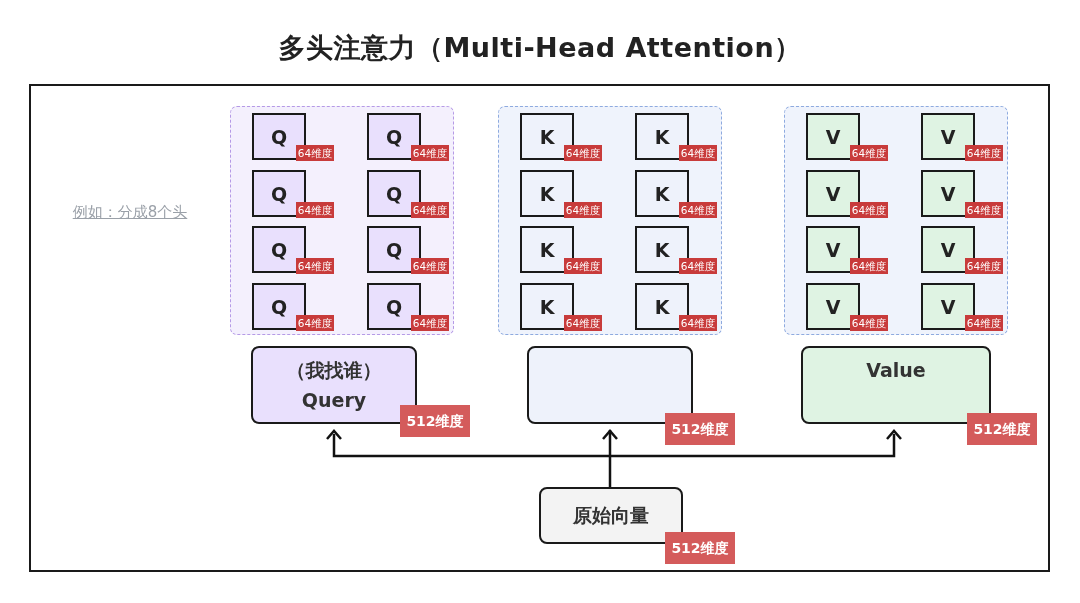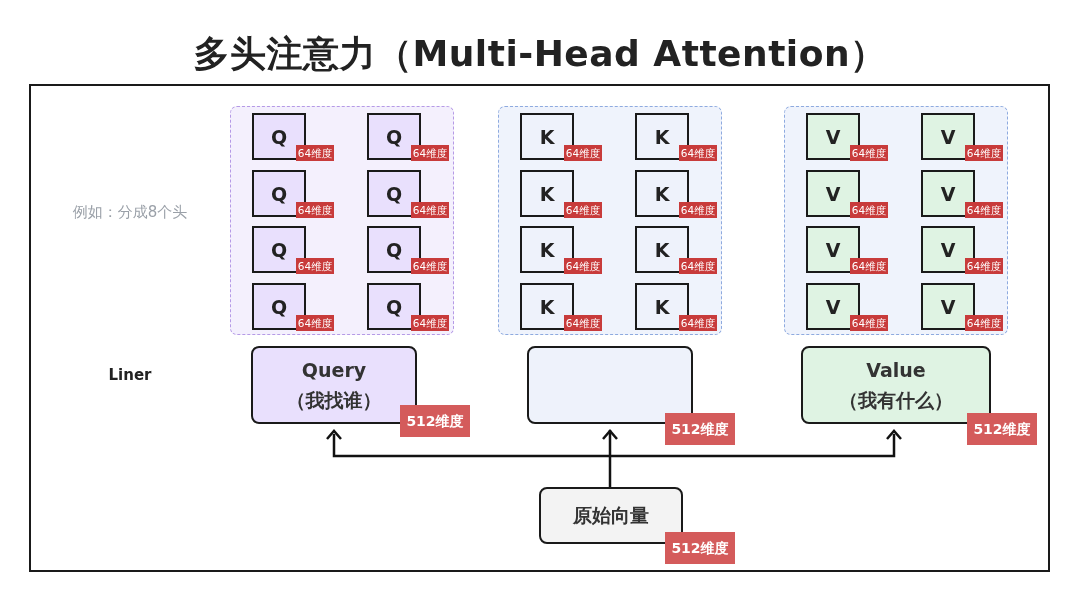--- a/index.html
+++ b/index.html
@@ -1,23 +1,23 @@
 <!DOCTYPE html>
 <html><head>
 <meta charset="utf-8">
 <style>
   html, body { margin:0; padding:0; background:#ffffff; }
   body { width:1080px; height:603px; position:relative; overflow:hidden;
          font-family:"DejaVu Sans","Liberation Sans",sans-serif; color:#222; }
   .title { position:absolute; left:0; width:1080px; top:30px; text-align:center;
-           font-size:36px; font-weight:bold; color:#222; letter-spacing:0.5px; }
+           font-size:27px; font-weight:bold; color:#222; letter-spacing:0.5px; }
   .frame { position:absolute; left:29px; top:84px; width:1017px; height:484px;
            border:2.5px solid #1a1a1a; box-sizing:content-box; }
   .side-label { position:absolute; text-align:center; font-weight:bold; font-size:15px; color:#222; line-height:24px; }
-  .side-sub { font-weight:normal; color:#9aa0a8; font-size:15px; }
+  .side-sub { font-weight:normal; color:#9aa0a8; font-size:15px;text-decoration:underline; }
   .group { position:absolute; top:106px; width:224px; height:229px; border:1.5px dashed; border-radius:7px; box-sizing:border-box; }
   .group.q { left:230px; background:#f4f0fd; border-color:#b59ae6; }
   .group.k { left:498px; background:#eff3fc; border-color:#8eaadf; }
   .group.v { left:784px; background:#eff3fc; border-color:#8eaadf; }
   .head { position:absolute; width:54px; height:47px; border:2.5px solid #1a1a1a; box-sizing:border-box;
           display:flex; align-items:center; justify-content:center; font-weight:bold; font-size:19px; color:#222; }
   .head.q { background:#e9e0fd; }
   .head.k { background:#eef2fb; }
   .head.v { background:#dff3e3; }
   .small-badge { position:absolute; width:38px; height:16px; background:#c83b3b; color:#fff;
@@ -36,21 +36,20 @@
 </head>
 <body>
 
 <div class="title">多头注意力（Multi-Head Attention）</div>
 <div class="frame"></div>
 
 <div class="side-label" style="left:30px; top:200px; width:200px;">
   <div class="side-sub">例如：分成8个头</div>
 </div>
 <div class="side-label" style="left:30px; top:363px; width:200px;">
-  <div>Liner</div>
 </div>
 
 <div id="groups">
     <div class="group q"></div>
     <div class="head q" style="left: 252px; top: 113px;">Q</div>
     <div class="small-badge" style="left: 296px; top: 145px;">64维度</div>
     <div class="head q" style="left: 367px; top: 113px;">Q</div>
     <div class="small-badge" style="left: 411px; top: 145px;">64维度</div>
     <div class="head q" style="left: 252px; top: 170px;">Q</div>
     <div class="small-badge" style="left: 296px; top: 202px;">64维度</div>
@@ -94,32 +93,31 @@
     <div class="small-badge" style="left: 850px; top: 258px;">64维度</div>
     <div class="head v" style="left: 921px; top: 226px;">V</div>
     <div class="small-badge" style="left: 965px; top: 258px;">64维度</div>
     <div class="head v" style="left: 806px; top: 283px;">V</div>
     <div class="small-badge" style="left: 850px; top: 315px;">64维度</div>
     <div class="head v" style="left: 921px; top: 283px;">V</div>
     <div class="small-badge" style="left: 965px; top: 315px;">64维度</div>
   </div>
 
 <div class="proj q">
+  <div>（我找谁）</div>
   <div>Query</div>
-  <div>（我找谁）</div>
 </div>
 <div class="big-badge" style="left:400px; top:405px;">512维度</div>
 
 <div class="proj k">
 </div>
 <div class="big-badge" style="left:665px; top:413px;">512维度</div>
 
 <div class="proj v">
   <div>Value</div>
-  <div>（我有什么）</div>
 </div>
 <div class="big-badge" style="left:967px; top:413px;">512维度</div>
 
 <div class="orig">原始向量</div>
 <div class="big-badge" style="left:665px; top:532px;">512维度</div>
 
 <svg class="arrows" width="1080" height="603">
   <g stroke="#111" stroke-width="2.5" fill="none">
     <line x1="610" y1="487" x2="610" y2="430"></line>
     <polyline points="334,434 334,456 894,456 894,434"></polyline>

